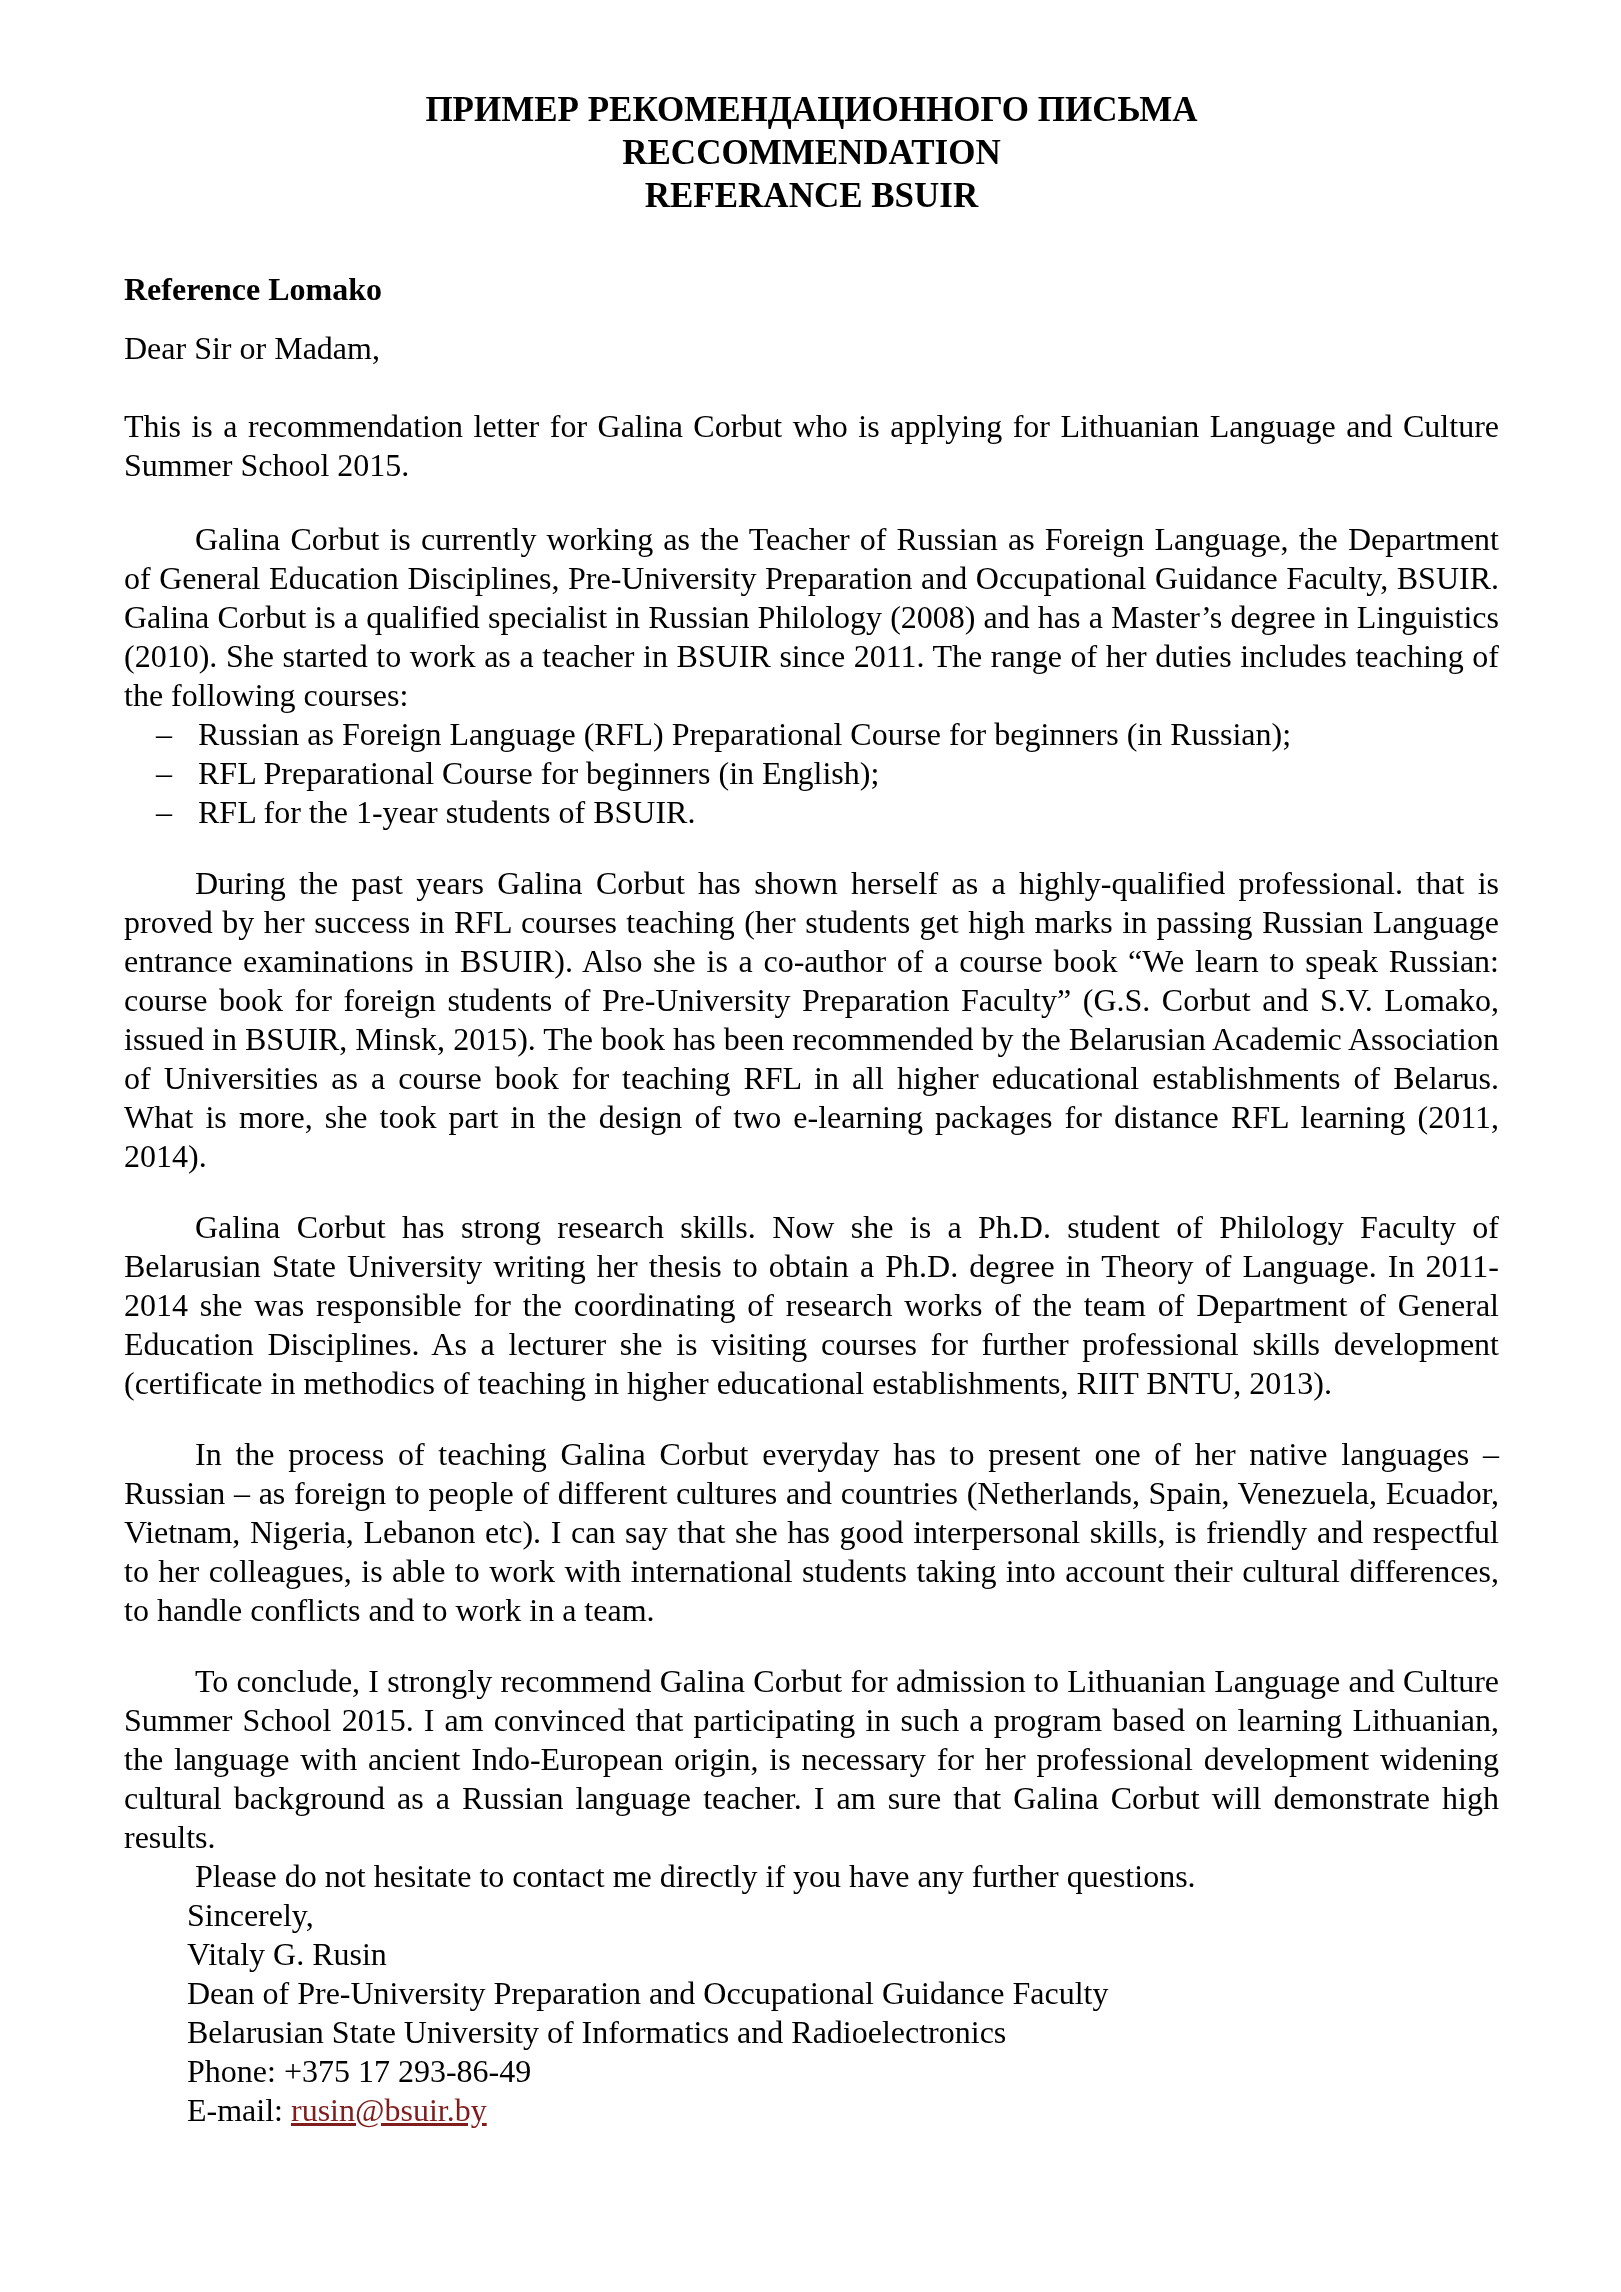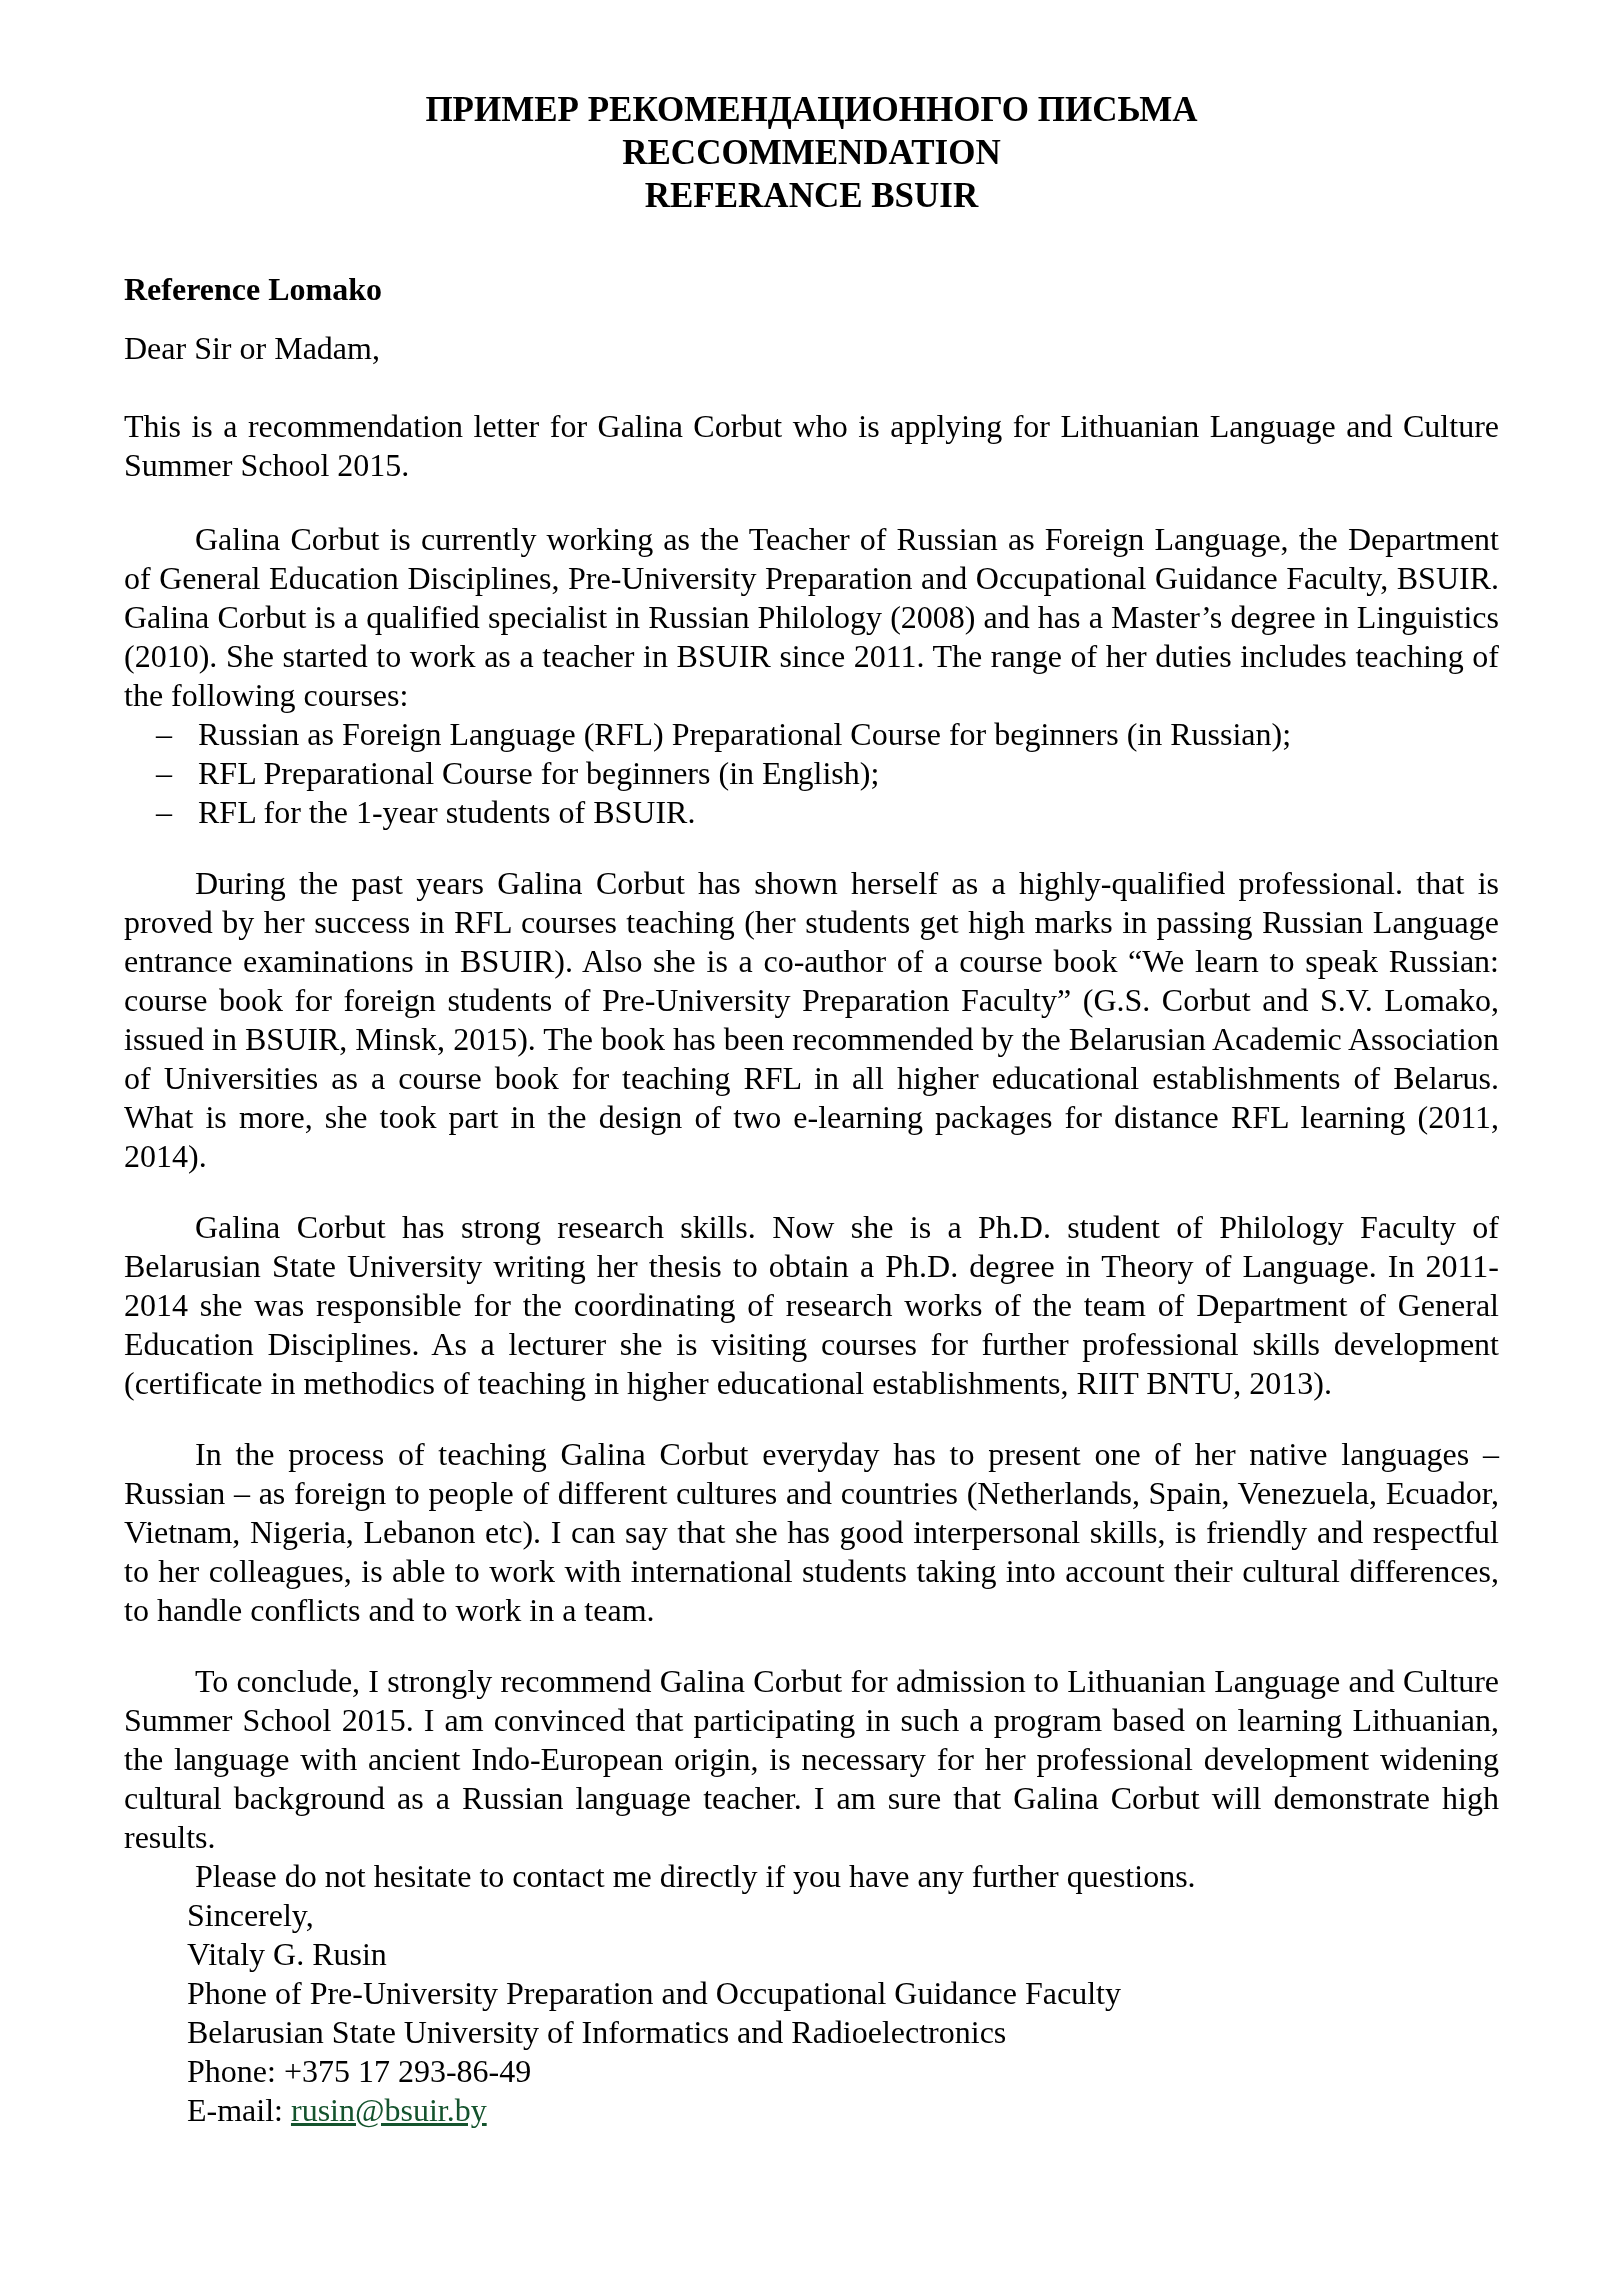--- a/index.html
+++ b/index.html
@@ -49,21 +49,21 @@
   }
   .course .dash {
     position: absolute;
     left: 32px;
     top: 0;
   }
   .contact-line { text-indent: 71px; }
   .signature { margin-left: 63px; }
   .sig-line { }
   .email-link {
-    color: #14532d;
+    color: #7f1d1d;
     cursor: pointer;
   }
 </style>
 </head>
 <body>
 
 <div class="page">
 
   <div class="doc-header">
     <div>ПРИМЕР РЕКОМЕНДАЦИОННОГО ПИСЬМА</div>
@@ -100,21 +100,21 @@
 
   <p class="para">In the process of teaching Galina Corbut everyday has to present one of her native languages – Russian – as foreign to people of different cultures and countries (Netherlands, Spain, Venezuela, Ecuador, Vietnam, Nigeria, Lebanon etc). I can say that she has good interpersonal skills, is friendly and respectful to her colleagues, is able to work with international students taking into account their cultural differences, to handle conflicts and to work in a team.</p>
 
   <p class="para">To conclude, I strongly recommend Galina Corbut for admission to Lithuanian Language and Culture Summer School 2015. I am convinced  that participating in such a program based on learning Lithuanian, the language with ancient Indo-European origin, is necessary for her professional development widening cultural background as a Russian language teacher. I am sure that Galina Corbut will demonstrate high results.</p>
 
   <p class="contact-line">Please do not hesitate to contact me directly if you have any further questions.</p>
 
   <div class="signature">
     <p class="sig-line">Sincerely,</p>
     <p class="sig-line">Vitaly G. Rusin</p>
-    <p class="sig-line">Phone of Pre-University Preparation and Occupational Guidance Faculty</p>
+    <p class="sig-line">Dean of Pre-University Preparation and Occupational Guidance Faculty</p>
     <p class="sig-line">Belarusian State University of Informatics and Radioelectronics</p>
     <p class="sig-line">Phone: +375 17 293-86-49</p>
     <p class="sig-line">
       <span>E-mail:</span>
       <a class="email-link" href="#">rusin@bsuir.by</a>
     </p>
   </div>
 
 </div>
 

